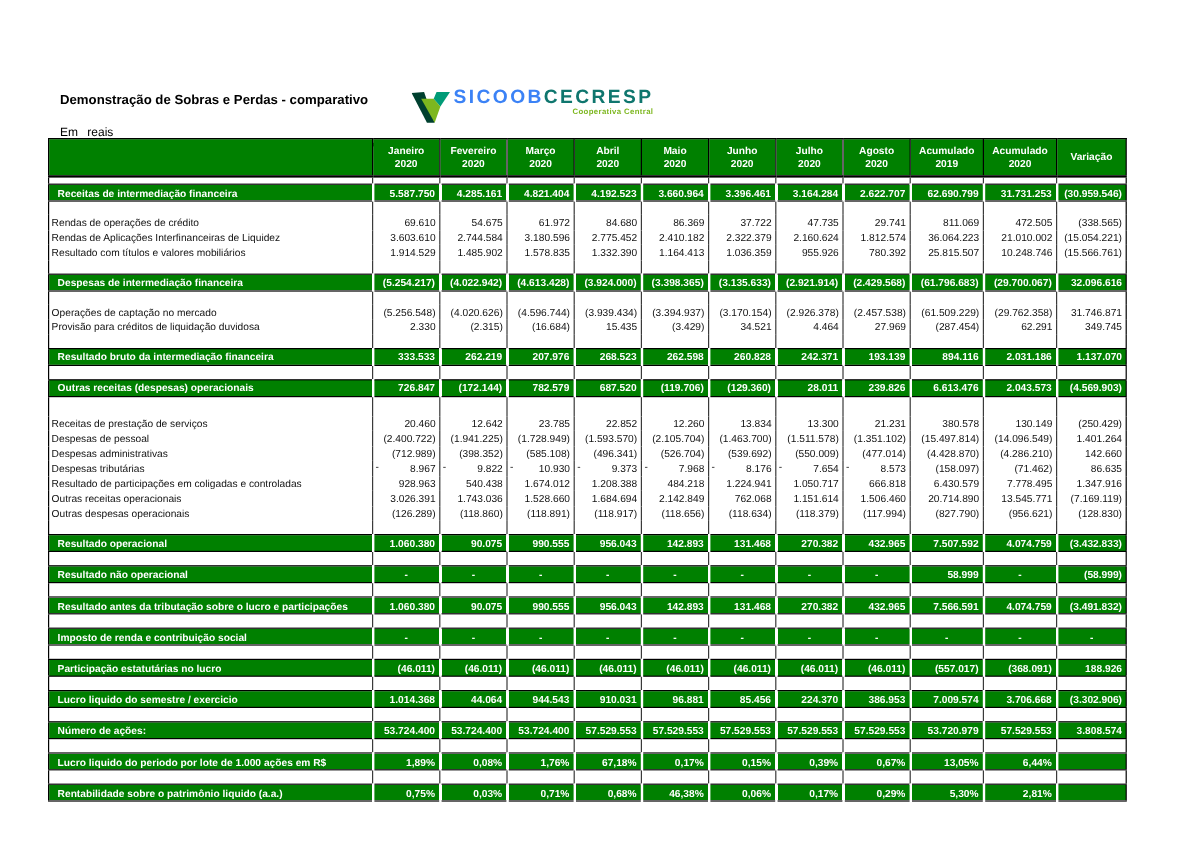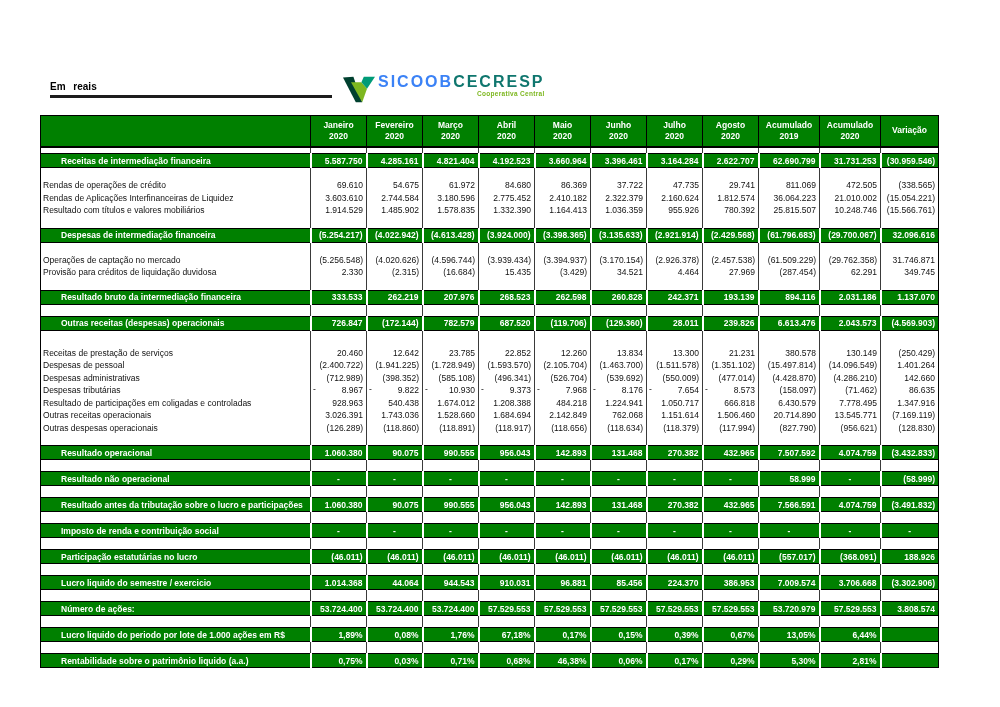--- a/index.html
+++ b/index.html
@@ -3,21 +3,21 @@
 <meta charset="utf-8">
 <style>
   html,body{margin:0;padding:0;background:#fff;}
   body{
     width:1000px;height:707px;position:relative;
     font-family:"Liberation Sans",sans-serif;color:#000;overflow:hidden;
   }
   
   .doc-header{position:absolute;left:50px;top:78px;width:282px;}
   .doc-title{font-size:11px;font-weight:bold;line-height:1.2;}
-  .doc-unit{font-size:10px;font-weight:bold;word-spacing:5px;margin-top:3px;padding-bottom:3px;
+  .doc-unit{font-size:10px;font-weight:normal;word-spacing:5px;margin-top:14px;padding-bottom:3px;
     border-bottom:3px solid #1c1c1c;}
   
   .logo{position:absolute;left:343px;top:74px;display:flex;align-items:flex-start;}
   .logo-mark{margin-right:3px;margin-top:2px;}
   .logo-texts{line-height:1;}
   .logo-row{font-weight:bold;font-size:16px;letter-spacing:2px;white-space:nowrap;}
   .logo-sicoob{color:#3b82f6;}
   .logo-cecresp{color:#0f766e;}
   .logo-tagline{color:#7db71f;font-size:6.5px;font-weight:bold;text-align:right;margin-top:1px;letter-spacing:.3px;}
   
@@ -30,34 +30,35 @@
   col.c-var{width:58px;}
   thead th{
     background:#008000;color:#fff;font-size:8.5px;font-weight:bold;text-align:center;
     height:30px;line-height:1.35;border:1px solid #000;border-bottom:2px solid #000;
   }
   td.num{border-left:1px solid #3a3a3a;text-align:right;padding-right:3px;font-size:8.5px;}
   td.lbl{font-size:8.5px;}
   tr.section td{background:#008000;color:#fff;font-weight:bold;height:13px;
     border-top:1px solid #000;border-bottom:1px solid #000;}
   tr.section td.num{border-left:2px solid #fff;}
-  tr.section td.lbl{padding-left:20px;}
+  tr.section td.lbl{padding-left:7px;}
   tr.detail td{height:12.5px;color:#111;}
   tr.detail td.lbl{padding-left:2px;}
   tr.sp-s td{height:5px;}
   tr.sp-m td{height:11px;}
   tr.sp-l td{height:16px;}
   td.center{text-align:center;padding-right:0;}
   td.dashleft{position:relative;}
   td.dashleft .d{position:absolute;left:2px;top:0;}
 </style>
 </head>
 <body>
 
 <div class="doc-header">
+  <div class="doc-title">Demonstração de Sobras e Perdas - comparativo</div>
   <div class="doc-unit">Em reais</div>
 </div>
 
 <div class="logo">
   <span class="logo-mark">
     <svg width="32" height="27" viewBox="0 0 40 32">
       <polygon fill="#00402f" points="0,1 13,0 24,32 16,32"></polygon>
       <polygon fill="#7db71f" points="10,7 24,32 30,15 23,7"></polygon>
       <polygon fill="#009b77" points="26,0 40,0 30,15 23,7"></polygon>
     </svg>

